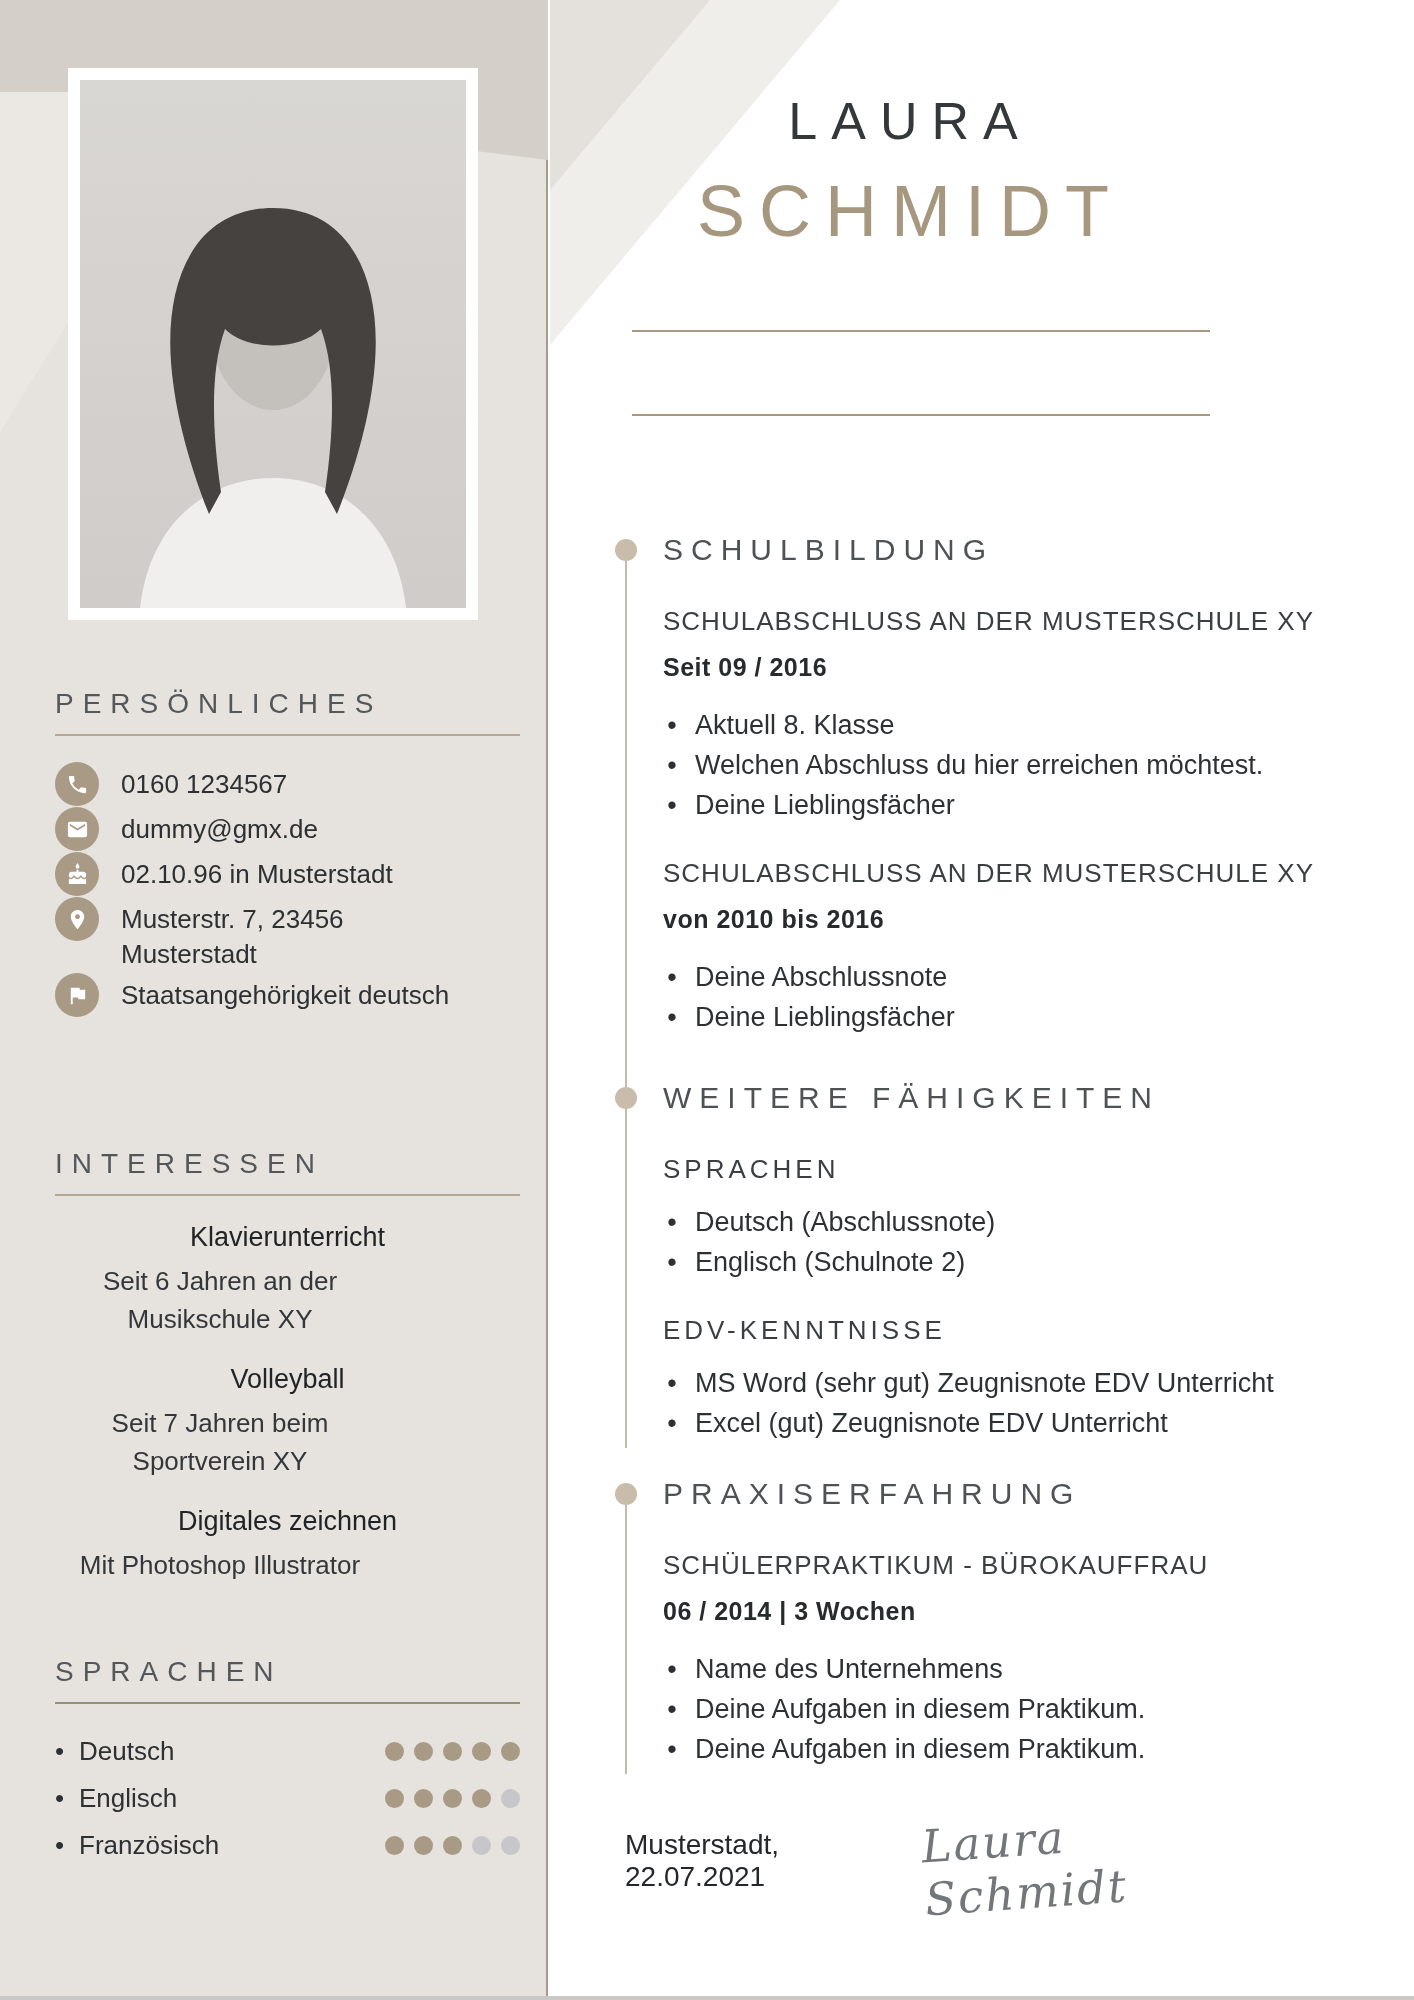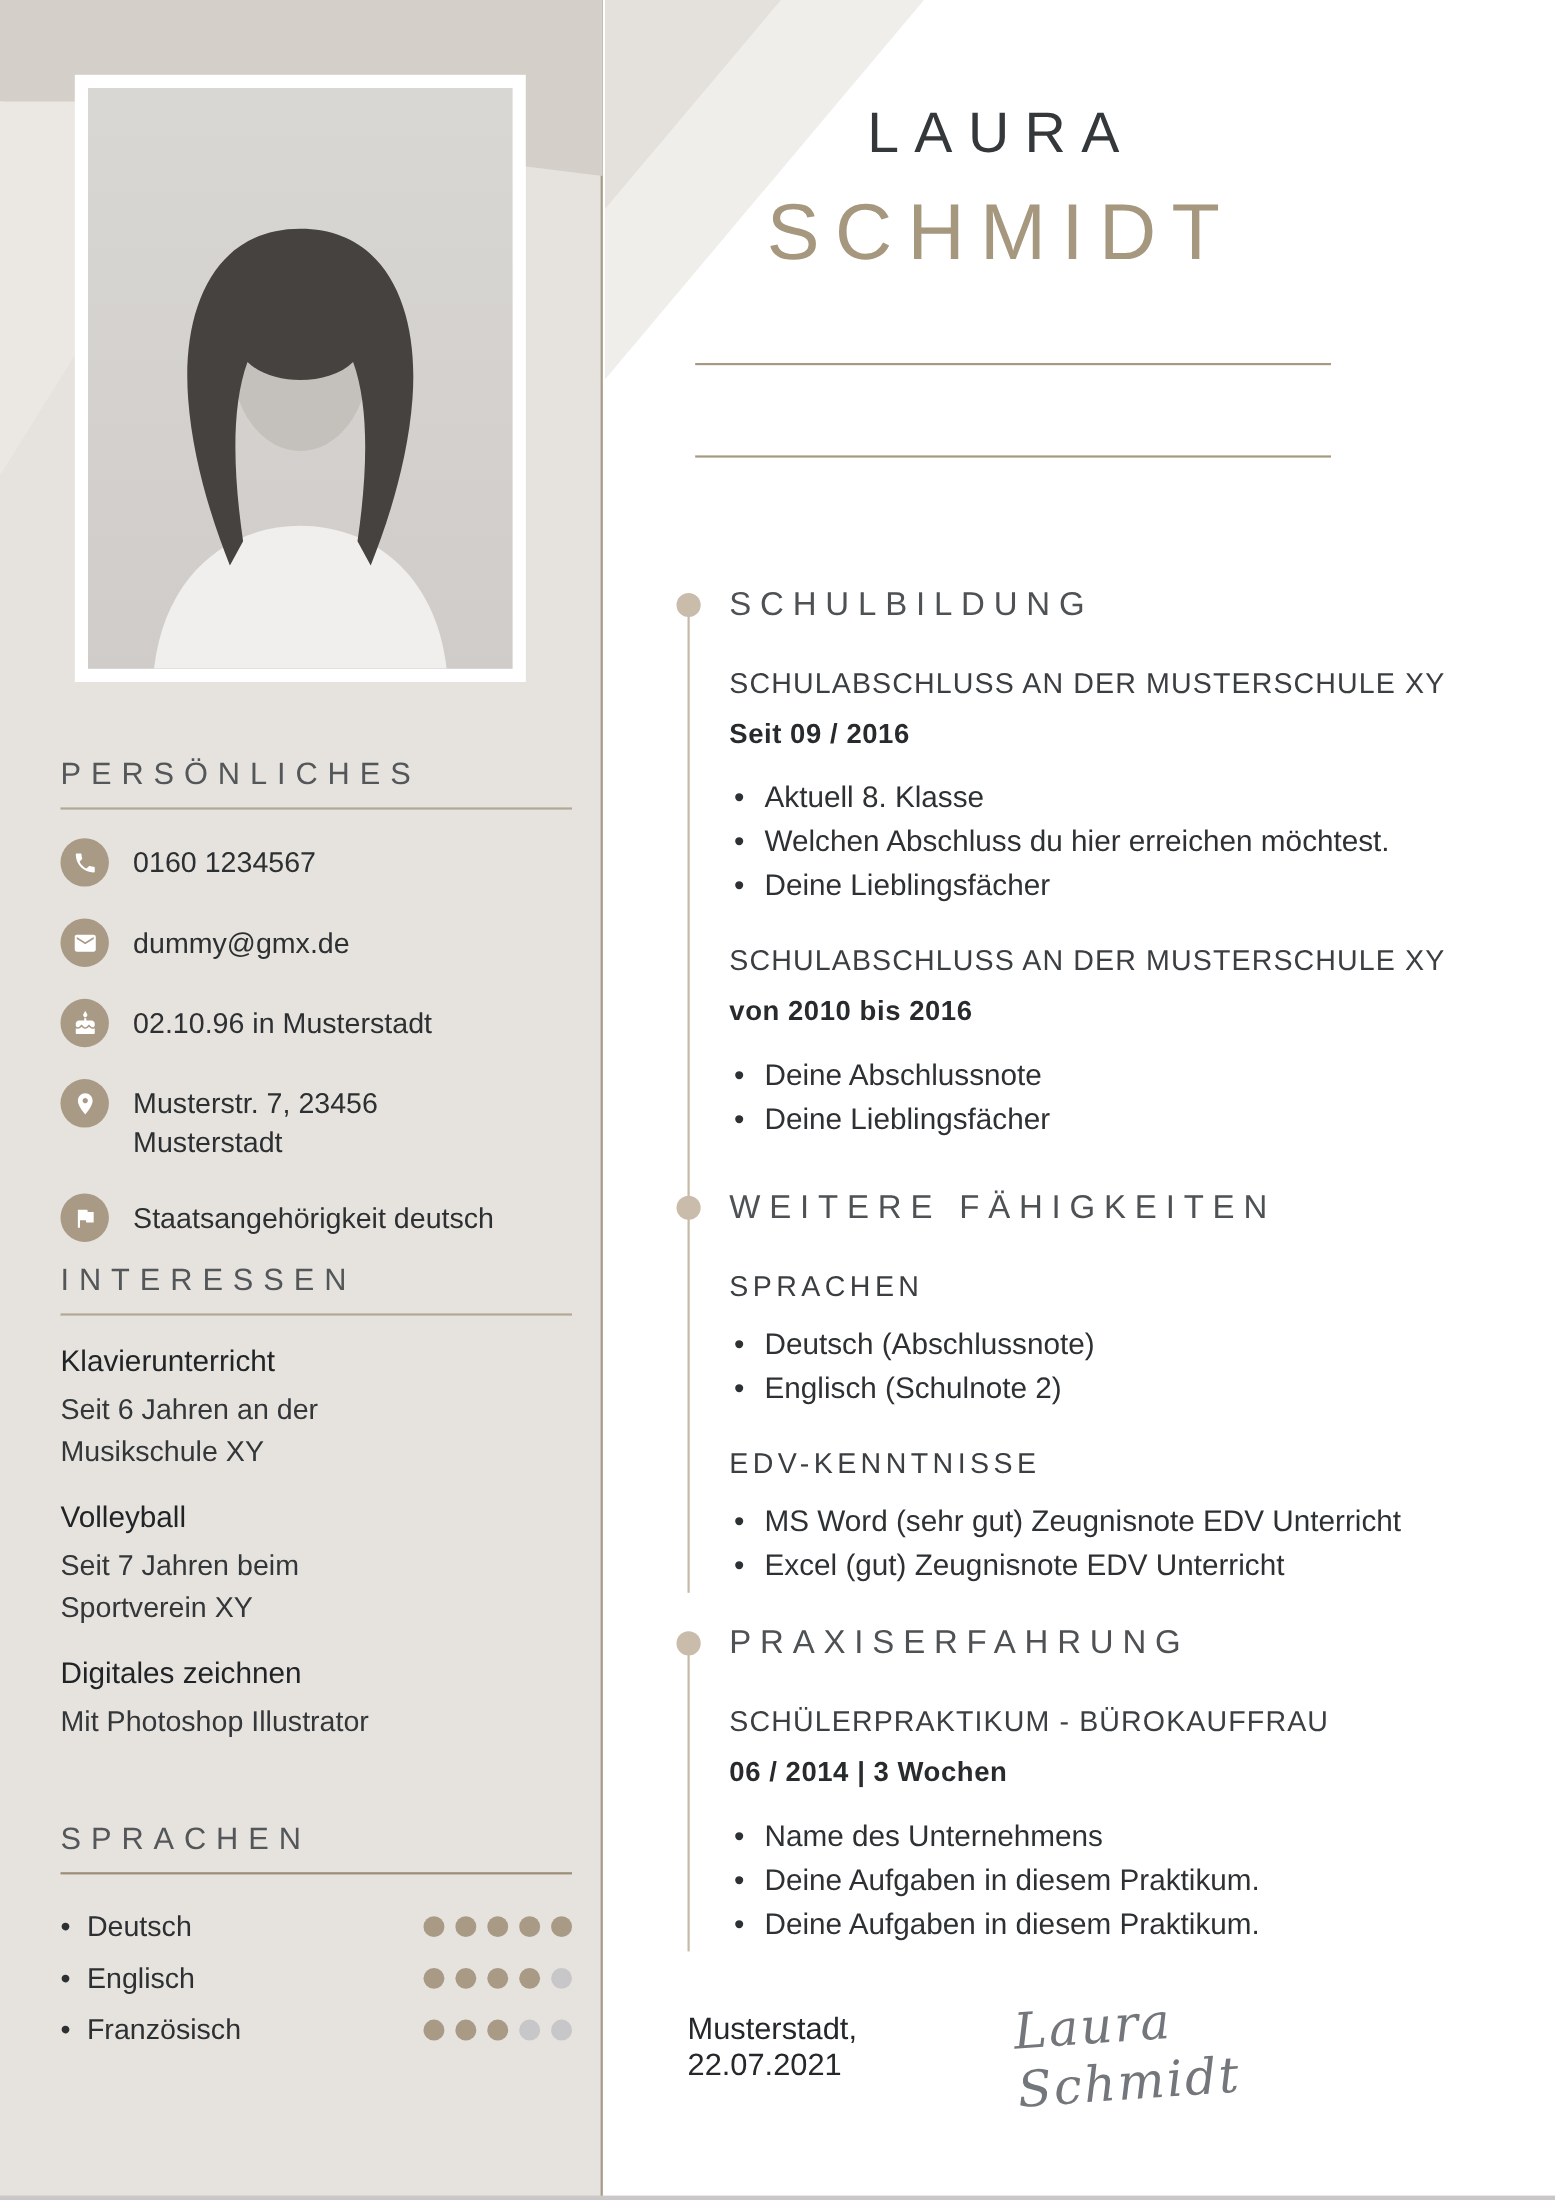--- a/index.html
+++ b/index.html
@@ -24,27 +24,27 @@
           clip-path:polygon(0 0,100% 0,0 100%);}
   .page-bottom{position:absolute;left:0;bottom:0;width:100%;height:4px;background:#c9c8c6;}
   .photo-frame{position:absolute;left:68px;top:68px;width:386px;height:528px;background:#fff;
                padding:12px;}
   .photo{width:100%;height:100%;background:linear-gradient(#d9d7d4,#cfccc9);overflow:hidden;}
   .photo svg{display:block;width:100%;height:100%;}
   .side-sec{position:absolute;left:55px;width:465px;}
   .side-sec h2{margin:0;font-size:28px;font-weight:400;letter-spacing:9px;
                color:#54575a;white-space:nowrap;}
   .side-rule{height:2px;background:#b3a795;margin-top:14px;}
-  .contact-list{margin-top:26px;display:flex;flex-direction:column;gap:29px;}
+  .contact-list{margin-top:26px;display:flex;flex-direction:column;gap:1px;}
   .contact-row{display:flex;gap:22px;align-items:flex-start;}
   .ci{width:44px;height:44px;border-radius:50%;background:var(--accent);flex:none;
       display:flex;align-items:center;justify-content:center;}
   .ci svg{width:23px;height:23px;fill:#fff;}
   .ct{font-size:26px;color:var(--text-dark);line-height:35px;width:330px;padding-top:5px;}
-  .int-item{margin-top:26px;}
+  .int-item{margin-top:26px;text-align:center;}
   .int-name{font-size:27px;color:#212427;}
   .int-desc{font-size:26px;color:#34373a;line-height:38px;width:330px;margin-top:9px;}
   .lang-list{margin-top:24px;}
   .lang-row{display:flex;align-items:center;height:47px;}
   .lang-bullet{font-size:26px;color:var(--text-dark);width:24px;}
   .lang-name{font-size:26px;color:var(--text-dark);}
   .dots{margin-left:auto;display:flex;gap:10px;}
   .dot{width:19px;height:19px;border-radius:50%;background:var(--accent);}
   .dot.off{background:var(--dot-off);}
   

